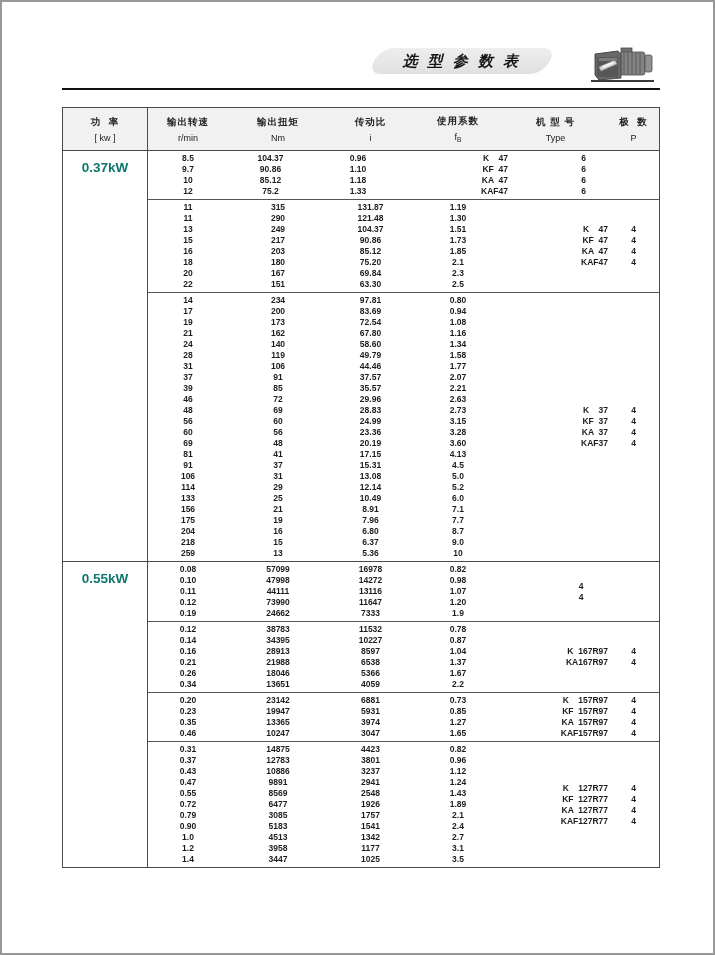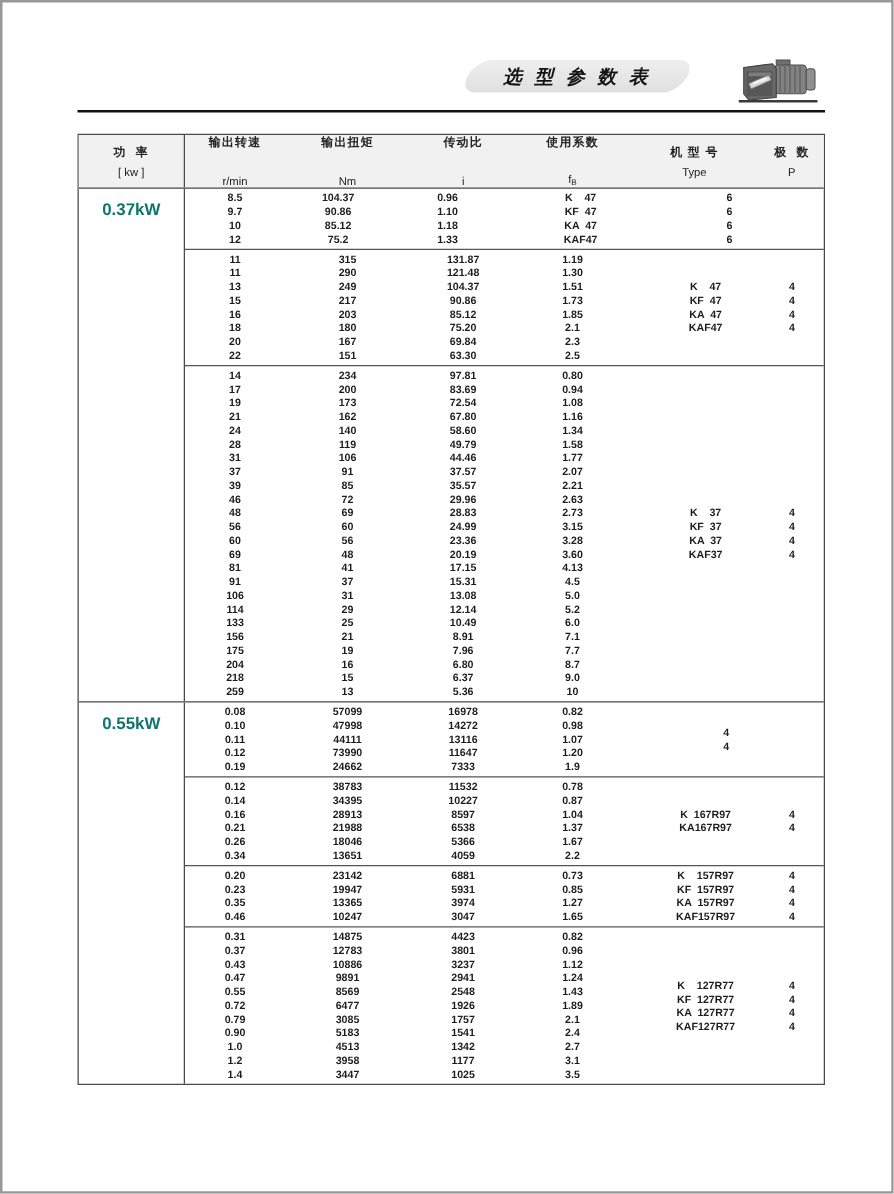--- a/index.html
+++ b/index.html
@@ -24,39 +24,39 @@
   .rule{position:absolute;left:60px;top:86px;width:598px;height:2px;background:#111;}
 
   
   .ptable{
     position:absolute;left:60px;top:105px;width:598px;
     border:1px solid #4a4a4a;box-sizing:border-box;background:#fff;
   }
   .thead{display:flex;background:#f1f1f1;border-bottom:1px solid #4a4a4a;height:42px;}
   .pcol{width:85px;flex-shrink:0;border-right:1px solid #4a4a4a;box-sizing:border-box;}
   .hcell{display:flex;flex-direction:column;justify-content:center;align-items:center;gap:4px;}
-  .hcol{display:flex;flex-direction:column;justify-content:space-between;align-items:center;gap:4px;box-sizing:border-box;}
+  .hcol{display:flex;flex-direction:column;justify-content:center;align-items:center;gap:4px;box-sizing:border-box;}
   .hzh{font-size:9.5px;font-weight:bold;letter-spacing:1px;white-space:pre;color:#222;}
   .hunit{font-size:9px;color:#222;}
   .sub{font-size:6.5px;vertical-align:-2px;}
 
   .section{display:flex;}
   .section + .section{border-top:1px solid #4a4a4a;}
   .plabel{margin-top:9px;text-align:center;font-weight:bold;font-size:13.5px;color:#0f766e;}
   .blocks{flex:1;min-width:0;}
   .block{display:flex;padding:2px 0;font-weight:bold;}
   .block + .block{border-top:1px solid #555;}
   .col{display:flex;flex-direction:column;box-sizing:border-box;}
   .cell{line-height:11px;font-size:8.5px;text-align:center;white-space:pre;color:#1c1c1c;}
   .c-speed{width:80px;}
   .c-torque{width:100px;}
   .c-ratio{width:85px;}
   .c-factor{width:90px;}
   .c-type{width:105px;justify-content:center;}
-  .c-type .cell{text-align:center;padding-left:18px;}
+  .c-type .cell{text-align:right;padding-left:18px;}
   .c-poles{flex:1;justify-content:center;}
 </style>
 </head>
 <body>
 
 <div class="page">
 
   <div class="banner">
     <div class="banner-text">选 型 参 数 表</div>
   </div>

